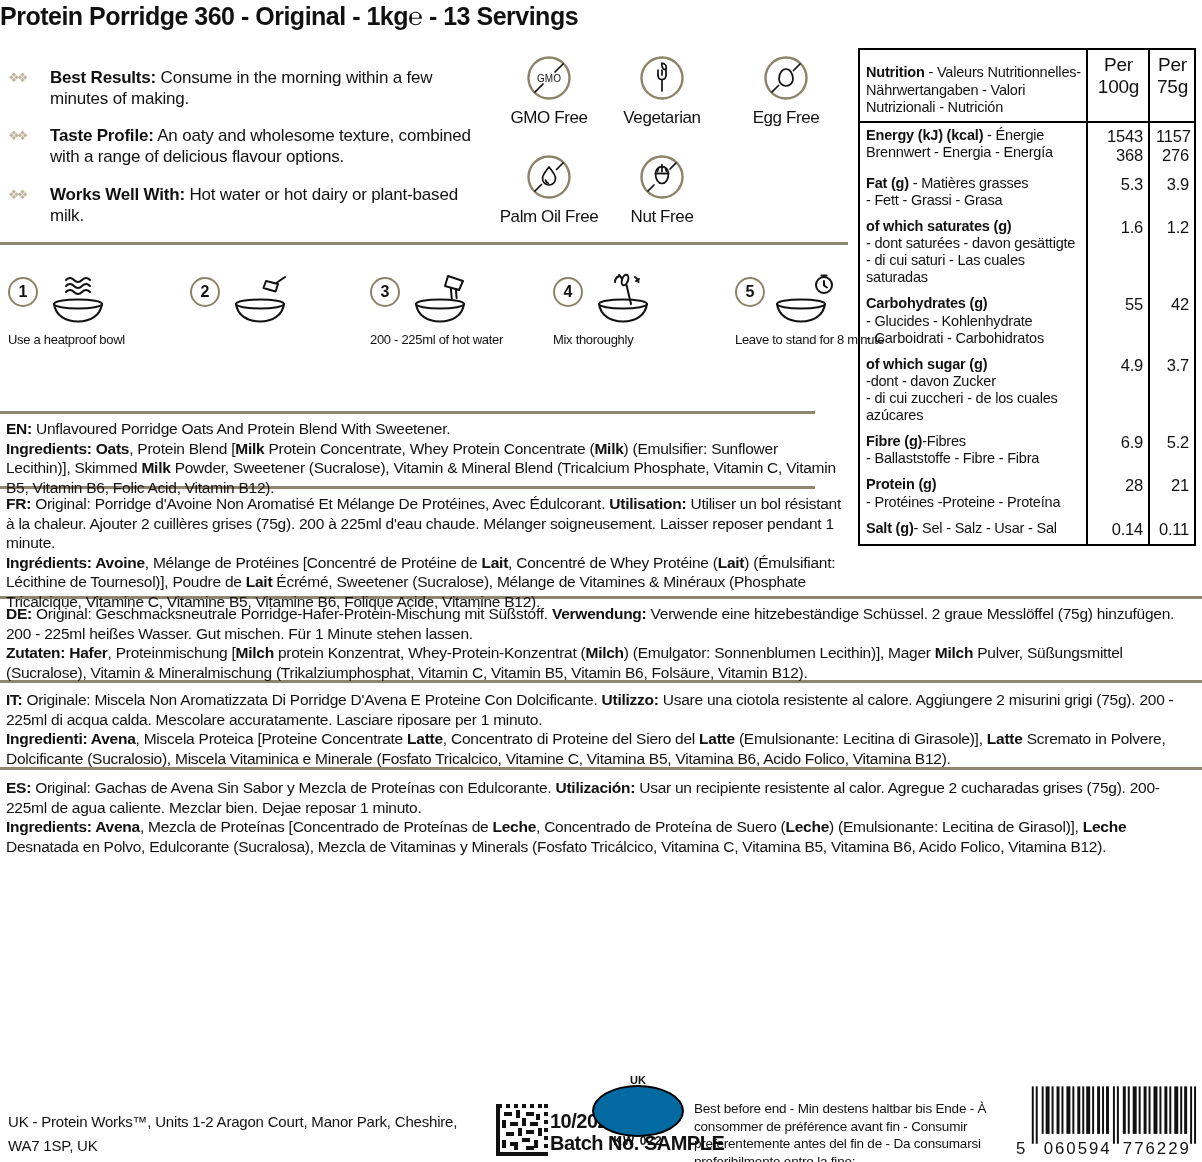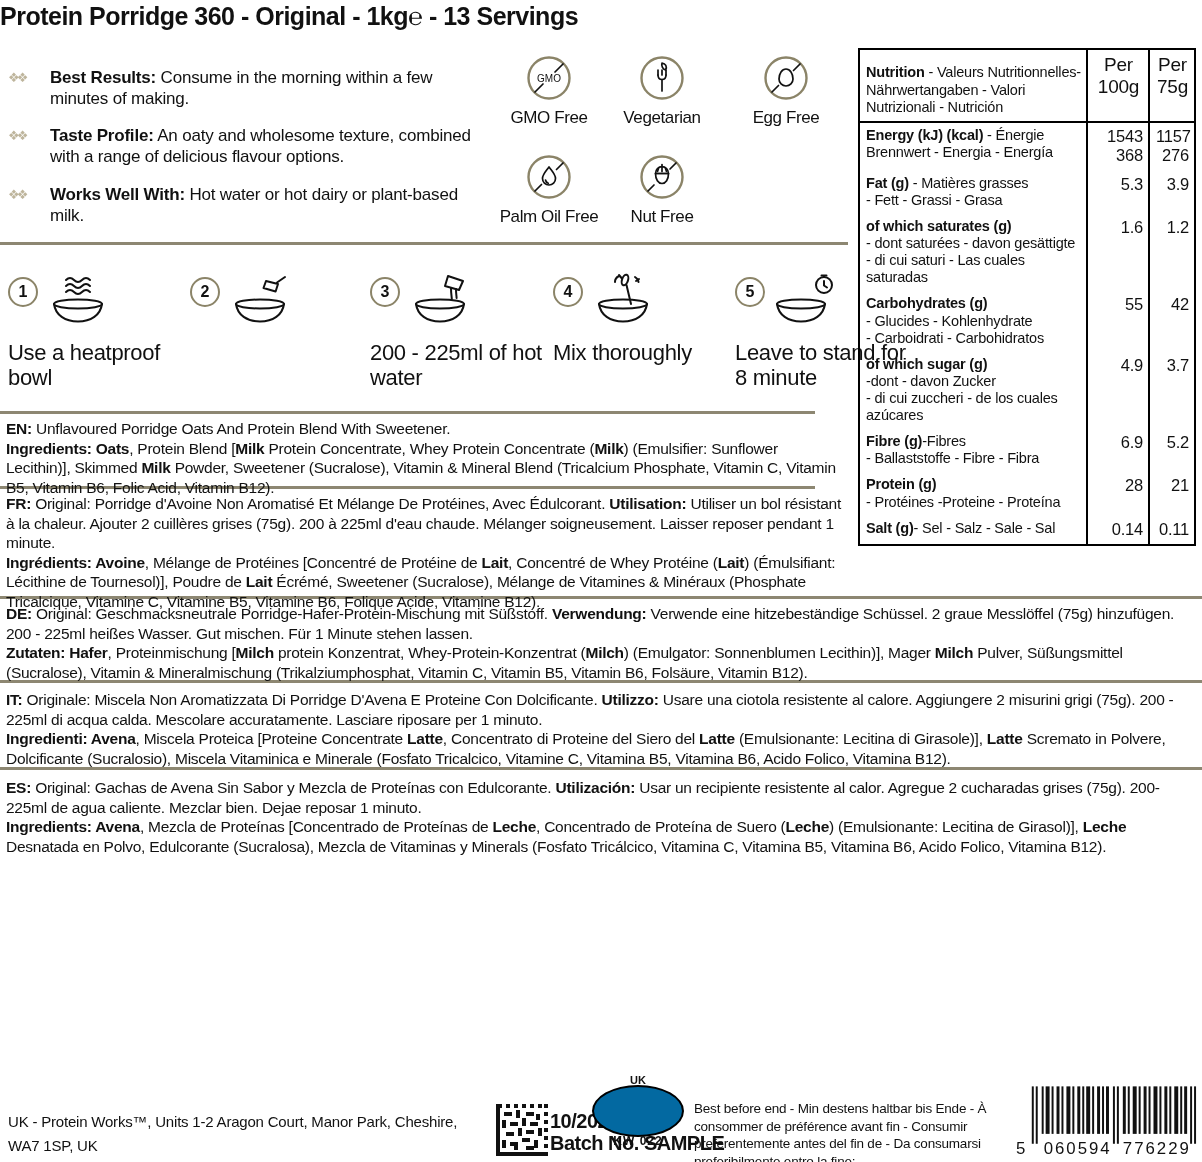--- a/index.html
+++ b/index.html
@@ -21,21 +21,21 @@
   .badge-label{font-size:17px;letter-spacing:-0.4px;margin-top:6px;white-space:nowrap;}
   .bsvg{stroke:#111;fill:none;stroke-width:1.7;stroke-linecap:round;stroke-linejoin:round;}
   .bsvg .ring{stroke:#8b8468;stroke-width:2.4;}
   .bsvg text{stroke:none;fill:#111;font-family:"Liberation Sans",sans-serif;}
   
   .step{position:absolute;top:273px;width:175px;}
   .step-head{display:flex;align-items:flex-start;height:60px;}
   .step-num{width:26px;height:26px;border:2.5px solid #8b8468;border-radius:50%;
             font-size:16px;font-weight:700;text-align:center;line-height:26px;margin-top:4px;flex:0 0 26px;}
   .ssvg{stroke:#111;fill:none;stroke-width:2;stroke-linecap:round;stroke-linejoin:round;margin-left:4px;}
-  .step-caption{font-size:22px;line-height:1.15;letter-spacing:-0.3px;margin-top:7px;}
+  .step-caption{font-size:13px;line-height:1.15;letter-spacing:-0.3px;}
   
   .rule{position:absolute;height:3px;background:#8d8772;}
   
   .lang-block{position:absolute;font-size:15.5px;line-height:1.26;letter-spacing:-0.25px;}
   .lang-block p{margin:0;}
   
   .nutri{position:absolute;left:858px;top:48px;width:338px;height:465px;border-collapse:collapse;
          table-layout:fixed;font-size:14.5px;line-height:1.18;letter-spacing:-0.2px;}
   .nutri,.nutri th,.nutri td{border:0;}
   .nutri{border:2.5px solid #000;}
@@ -242,21 +242,21 @@
       <td class="vcol">6.9</td>
       <td class="vcol">5.2</td>
     </tr>
     <tr>
       <td class="rich"><b>Protein (g)</b><span>
 - Protéines -Proteine - Proteína</span></td>
       <td class="vcol">28</td>
       <td class="vcol">21</td>
     </tr>
     <tr>
-      <td class="rich"><b>Salt (g)</b><span>- Sel - Salz - Sale - Sal</span></td>
+      <td class="rich"><b>Salt (g)</b><span>- Sel - Salz - Usar - Sal</span></td>
       <td class="vcol">0.14</td>
       <td class="vcol">0.11</td>
     </tr>
   </tbody>
 </table>
 
 <div class="rule" style="top:242px;left:0;width:848px"></div>
 <div class="rule" style="top:411px;left:0;width:815px"></div>
 <div class="rule" style="top:486px;left:0;width:815px"></div>
 <div class="rule" style="top:596px;left:0;width:1202px"></div>

